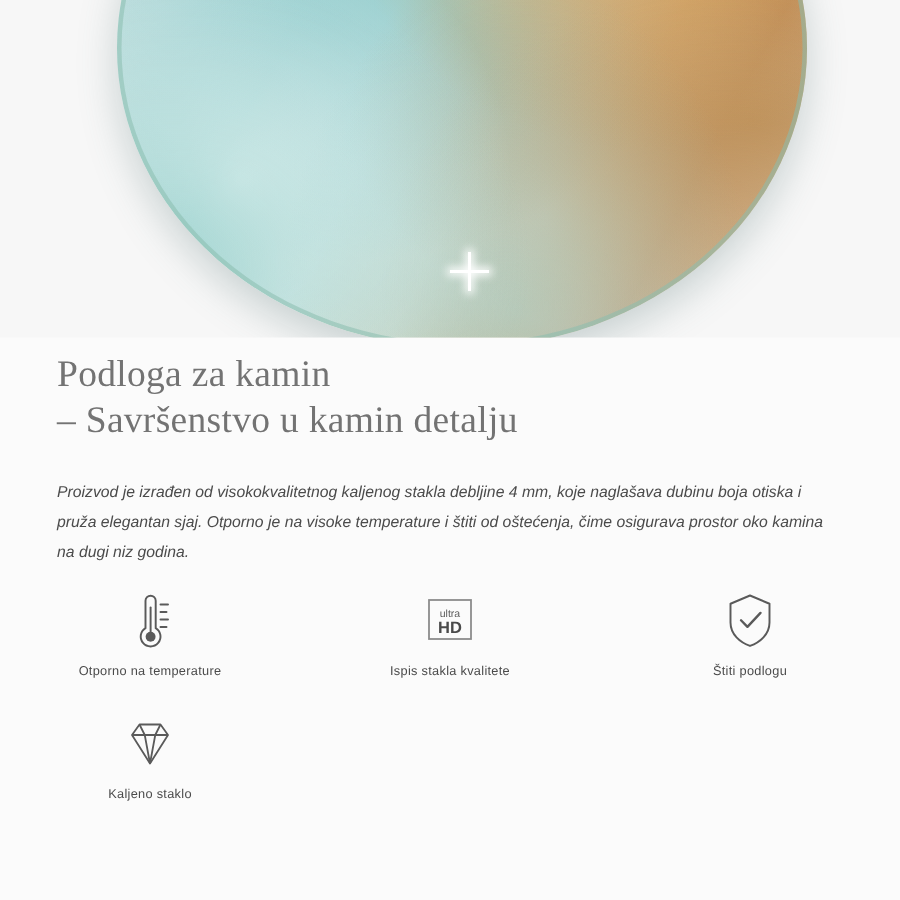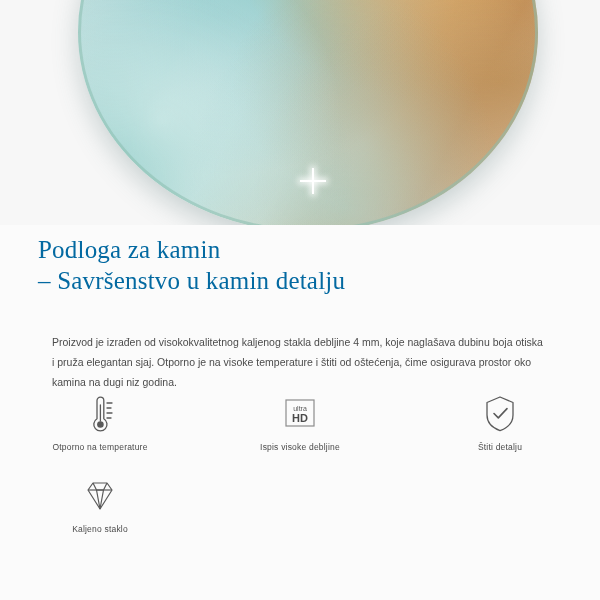--- a/index.html
+++ b/index.html
@@ -99,32 +99,33 @@
     top: 225px;
     width: 600px;
   }
   .headline {
     margin: 0;
     padding: 9px 22px 0 38px;
     font-family: "Liberation Serif", serif;
     font-weight: normal;
     font-size: 25px;
     line-height: 31px;
-    color: #0369a1;
+    color: #737373;
     letter-spacing: 0.2px;
   }
   .headline .line {
     display: block;
   }
   .body-copy {
-    margin: 14px;
+    margin: 0;
     padding: 22px 40px 0 38px;
     font-size: 10.5px;
     line-height: 20px;
     color: #4b4b4b;
+    font-style: italic;
   }
 
   
   .features {
     position: absolute;
     left: 0;
     top: 392px;
     width: 600px;
     display: grid;
     grid-template-columns: repeat(3, 1fr);
@@ -186,31 +187,31 @@
     </div>
 
     <div class="feature">
       <div class="feature-icon">
         <svg width="42" height="40" viewBox="0 0 42 40">
           <rect x="7" y="6" width="28" height="26" fill="none" stroke="#8c8c8c" stroke-width="1.2"></rect>
           <text x="21" y="17" text-anchor="middle" font-family="Liberation Sans, sans-serif" font-size="7" fill="#5a5a5a">ultra</text>
           <text x="21" y="28" text-anchor="middle" font-family="Liberation Sans, sans-serif" font-size="11" font-weight="bold" fill="#4a4a4a">HD</text>
         </svg>
       </div>
-      <div class="feature-label">Ispis visoke debljine</div>
+      <div class="feature-label">Ispis stakla kvalitete</div>
     </div>
 
     <div class="feature">
       <div class="feature-icon">
         <svg width="40" height="42" viewBox="0 0 40 42" fill="none" stroke="#5a5a5a" stroke-width="1.3" stroke-linejoin="round">
           <path d="M20 4 L33 9.5 V22 c0 8-6.4 13.2-13 15.6C13.4 35.2 7 30 7 22 V9.5 z"></path>
           <path d="M14 20.5 l4.3 4.4 L27 15.6" stroke-width="1.6" stroke-linecap="round"></path>
         </svg>
       </div>
-      <div class="feature-label">Štiti detalju</div>
+      <div class="feature-label">Štiti podlogu</div>
     </div>
 
     <div class="feature">
       <div class="feature-icon">
         <svg width="42" height="38" viewBox="0 0 42 38" fill="none" stroke="#5a5a5a" stroke-width="1.2" stroke-linejoin="round">
           <path d="M9 13 L14 6 H28 L33 13 L21 32 Z"></path>
           <path d="M9 13 H33"></path>
           <path d="M14 6 L17.5 13 L21 32"></path>
           <path d="M28 6 L24.5 13 L21 32"></path>
           <path d="M17.5 13 H24.5"></path>

